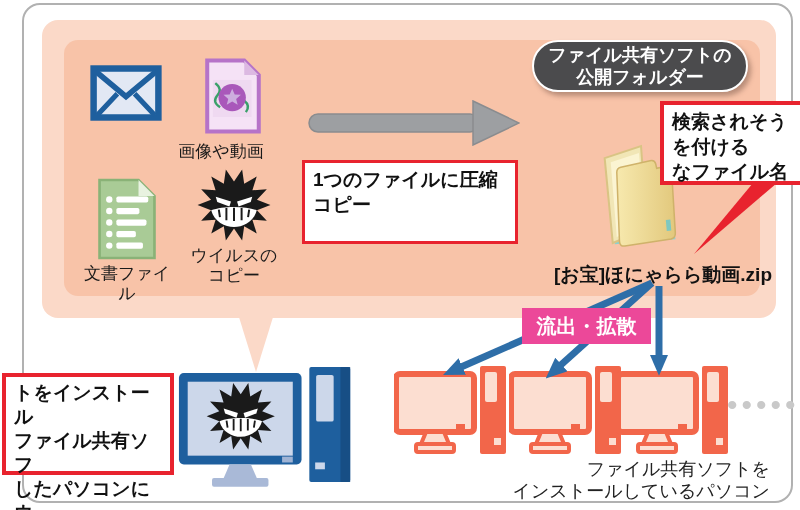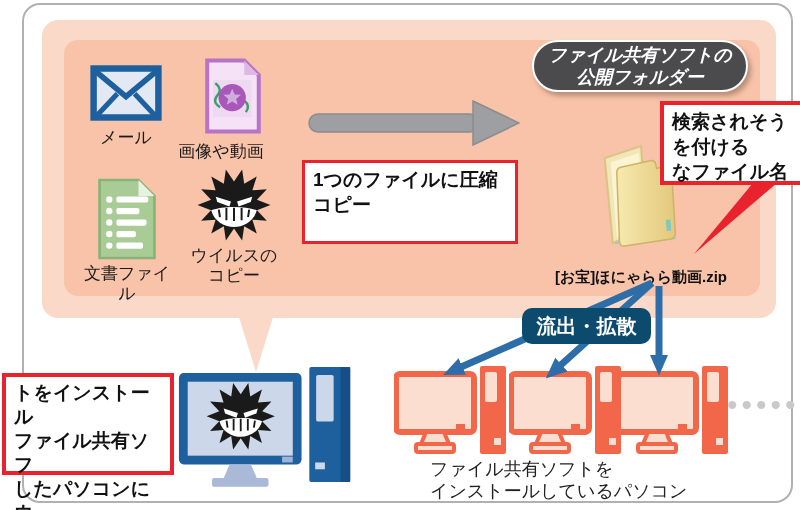--- a/index.html
+++ b/index.html
@@ -25,37 +25,37 @@
     font-size:19px;font-weight:600;line-height:25px;color:#111;
     padding:4px 8px;box-sizing:border-box;
   }
   .infection-box{border-width:4px;line-height:24px;}
   .callout-box{border-width:4px;line-height:25px;margin-left:12px;}
 
   .pill{
     left:532px;top:40px;width:216px;height:52px;border-radius:27px;z-index:4;
     background:#4b4b4d;border:2px solid #fff;box-shadow:3px 4px 5px rgba(90,60,50,.40);
     color:#fff;font-size:18px;font-weight:700;line-height:22px;text-align:center;
-    display:flex;flex-direction:column;justify-content:center;box-sizing:border-box;font-style:italic;
+    display:flex;flex-direction:column;justify-content:center;box-sizing:border-box;
   }
 
   .zip-name{
-    left:510px;top:268px;width:262px;z-index:4;text-align:center;
-    font-size:15px;font-weight:700;color:#111;
+    left:510px;top:262px;width:262px;z-index:4;text-align:right;
+    font-size:19px;font-weight:700;color:#111;
   }
 
   .spread-badge{
-    left:522px;top:308px;width:129px;height:36px;background:#0c4a6e;z-index:6;
-    color:#fff;font-size:20px;font-weight:700;text-align:center;line-height:36px;border-radius:10px;
+    left:522px;top:308px;width:129px;height:36px;background:#ec4899;z-index:6;
+    color:#fff;font-size:20px;font-weight:700;text-align:center;line-height:36px;
   }
 
   .overlay{left:0;top:0;width:800px;height:510px;z-index:5;pointer-events:none;}
 
   .caption{
-    left:430px;top:458px;width:340px;z-index:3;text-align:left;
+    left:430px;top:458px;width:340px;z-index:3;text-align:right;
     font-size:18px;line-height:22px;color:#222;
   }
   .dots{
     left:727px;top:390px;z-index:3;color:#c9c9c9;font-size:30px;letter-spacing:4px;line-height:30px;
   }
 </style>
 </head>
 <body>
 
 <div class="canvas">
@@ -83,21 +83,20 @@
 
   <div class="abs outer-panel"></div>
   <div class="abs stage-light"></div>
   <div class="abs stage-dark"></div>
 
   <svg class="abs icon" style="left:90px;top:64px" width="72" height="58" viewBox="0 0 100 78">
     <rect x="5" y="5" width="90" height="68" fill="#e2e8f4" stroke="#1e5f9e" stroke-width="9"></rect>
     <path d="M8 9 L50 44 L92 9" fill="none" stroke="#1e5f9e" stroke-width="8"></path>
     <path d="M10 70 L38 40 M90 70 L62 40" stroke="#1e5f9e" stroke-width="7"></path>
   </svg>
-  <div class="abs icon-label" style="left:78px;top:128px;width:96px">メール</div>
 
   <svg class="abs icon" style="left:204px;top:56px" width="58" height="80" viewBox="0 0 72 96">
     <path d="M4 4 H50 L68 22 V92 H4 Z" fill="#f5e2f6" stroke="#b673c8" stroke-width="5"></path>
     <path d="M50 4 L50 22 H68 Z" fill="#dcb9e2"></path>
     <rect x="11" y="28" width="48" height="46" fill="#efd9f1"></rect>
     <path d="M14 32 Q24 40 16 48 Q10 56 20 62" stroke="#3aa06a" stroke-width="3" fill="none"></path>
     <path d="M52 68 Q58 60 50 54" stroke="#3aa06a" stroke-width="3" fill="none"></path>
     <circle cx="35" cy="50" r="17" fill="#a958ba"></circle>
     <polygon fill="#cdaede" points="35,39 38.1,46.1 45.8,46.6 39.9,51.6 41.8,59 35,54.9 28.2,59 30.1,51.6 24.2,46.6 31.9,46.1"></polygon>
   </svg>

